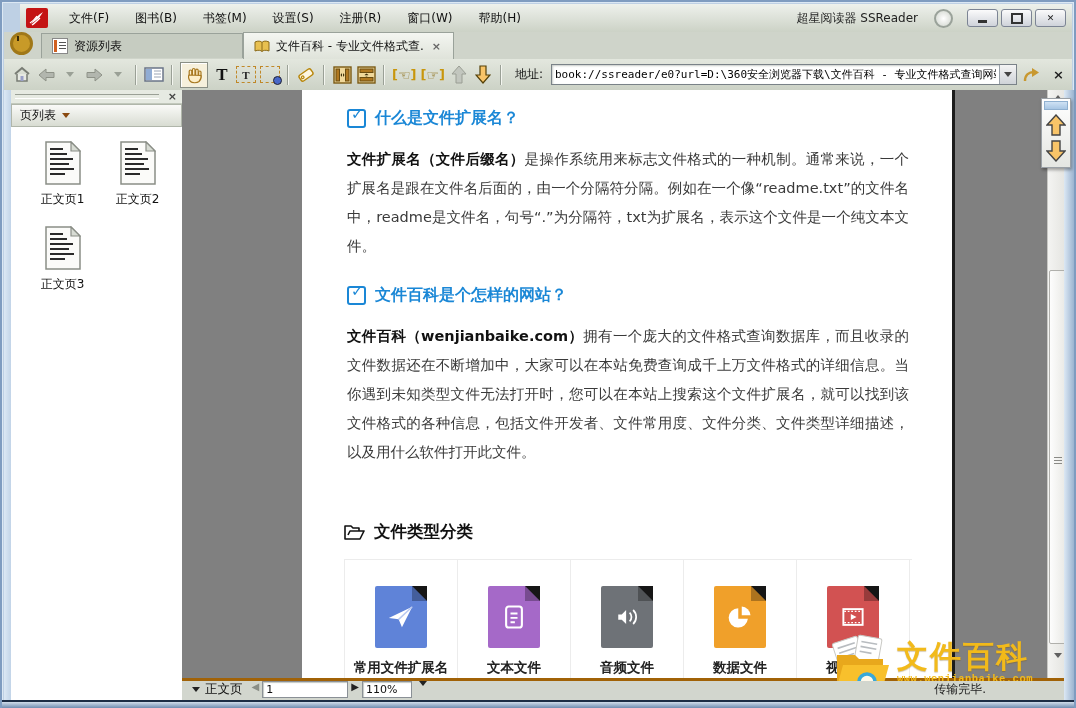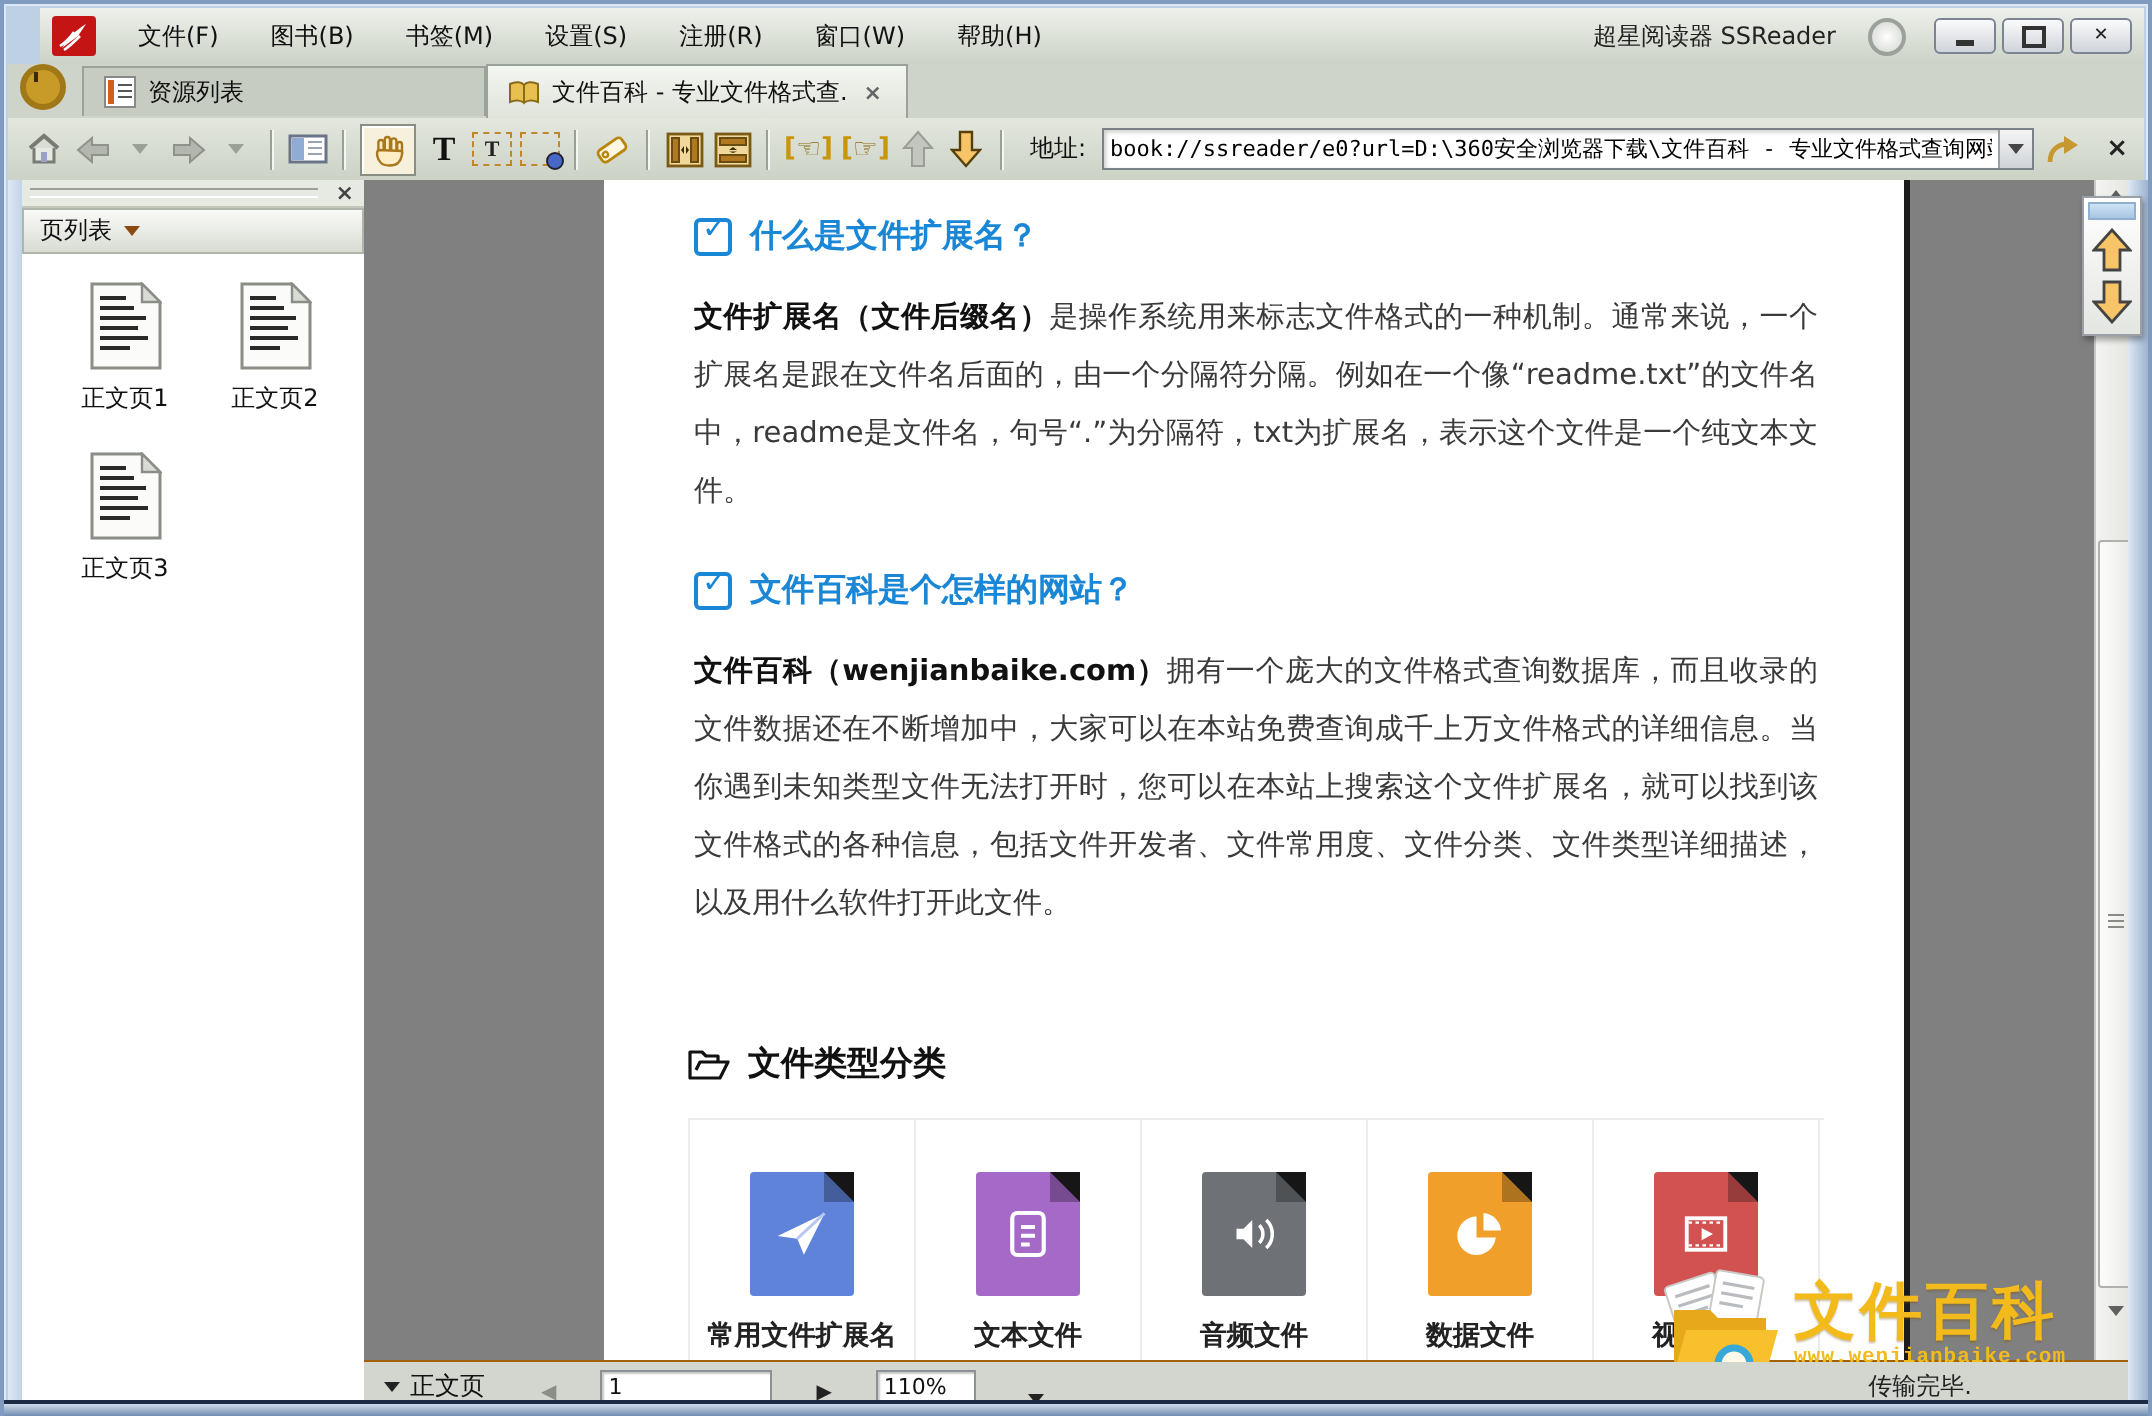--- a/index.html
+++ b/index.html
@@ -116,21 +116,21 @@
   .vs-thumb{position:absolute;left:1px;right:1px;top:180px;height:372px;border:1px solid #b0b0ac;border-radius:2px;
             background:linear-gradient(90deg,#fdfdfd,#e8e8e4);}
   .vs-grip{position:absolute;left:4px;right:4px;top:50%;height:8px;
            background:repeating-linear-gradient(#8a8a86 0 1px,transparent 1px 3px);}
   .float-nav{position:absolute;right:-3px;top:8px;width:28px;height:68px;z-index:20;
              background:linear-gradient(#ffffff,#e4e6e2);border:1px solid #9aa0a6;box-shadow:1px 2px 3px rgba(0,0,0,.35);}
   .fn-strip{height:7px;margin:2px;background:linear-gradient(#cfe2f4,#a8c6e4);border:1px solid #8fb0d0;}
   .fn-btn{display:flex;align-items:center;justify-content:center;height:26px;}
   
   .statusbar{position:absolute;left:180px;right:10px;bottom:6px;height:21px;background:#d2d6ce;
-             border-top:1px solid #a16207;display:flex;align-items:flex-end;gap:20px;padding-left:4px;}
+             border-top:3px solid #a16207;display:flex;align-items:flex-start;gap:1px;padding-left:4px;}
   .st-dd{display:flex;align-items:center;gap:5px;padding:0 6px;font-size:12.5px;color:#111;}
   .st-tri{width:0;height:0;border-left:4px solid transparent;border-right:4px solid transparent;border-top:5px solid #222;}
   .st-arr{color:#8a8e86;font-size:10px;padding:0 2px;}
   .st-arr.on{color:#222;}
   .st-box{height:15px;background:#fff;border:1px solid #8a9096;box-shadow:inset 1px 1px 1px #c4c8c4;
           font-size:11px;display:flex;align-items:center;padding:0 3px;}
   .st-page-input{width:78px;}
   .st-zoom{width:42px;}
   .st-status{position:absolute;right:78px;font-size:12px;color:#222;}
   

